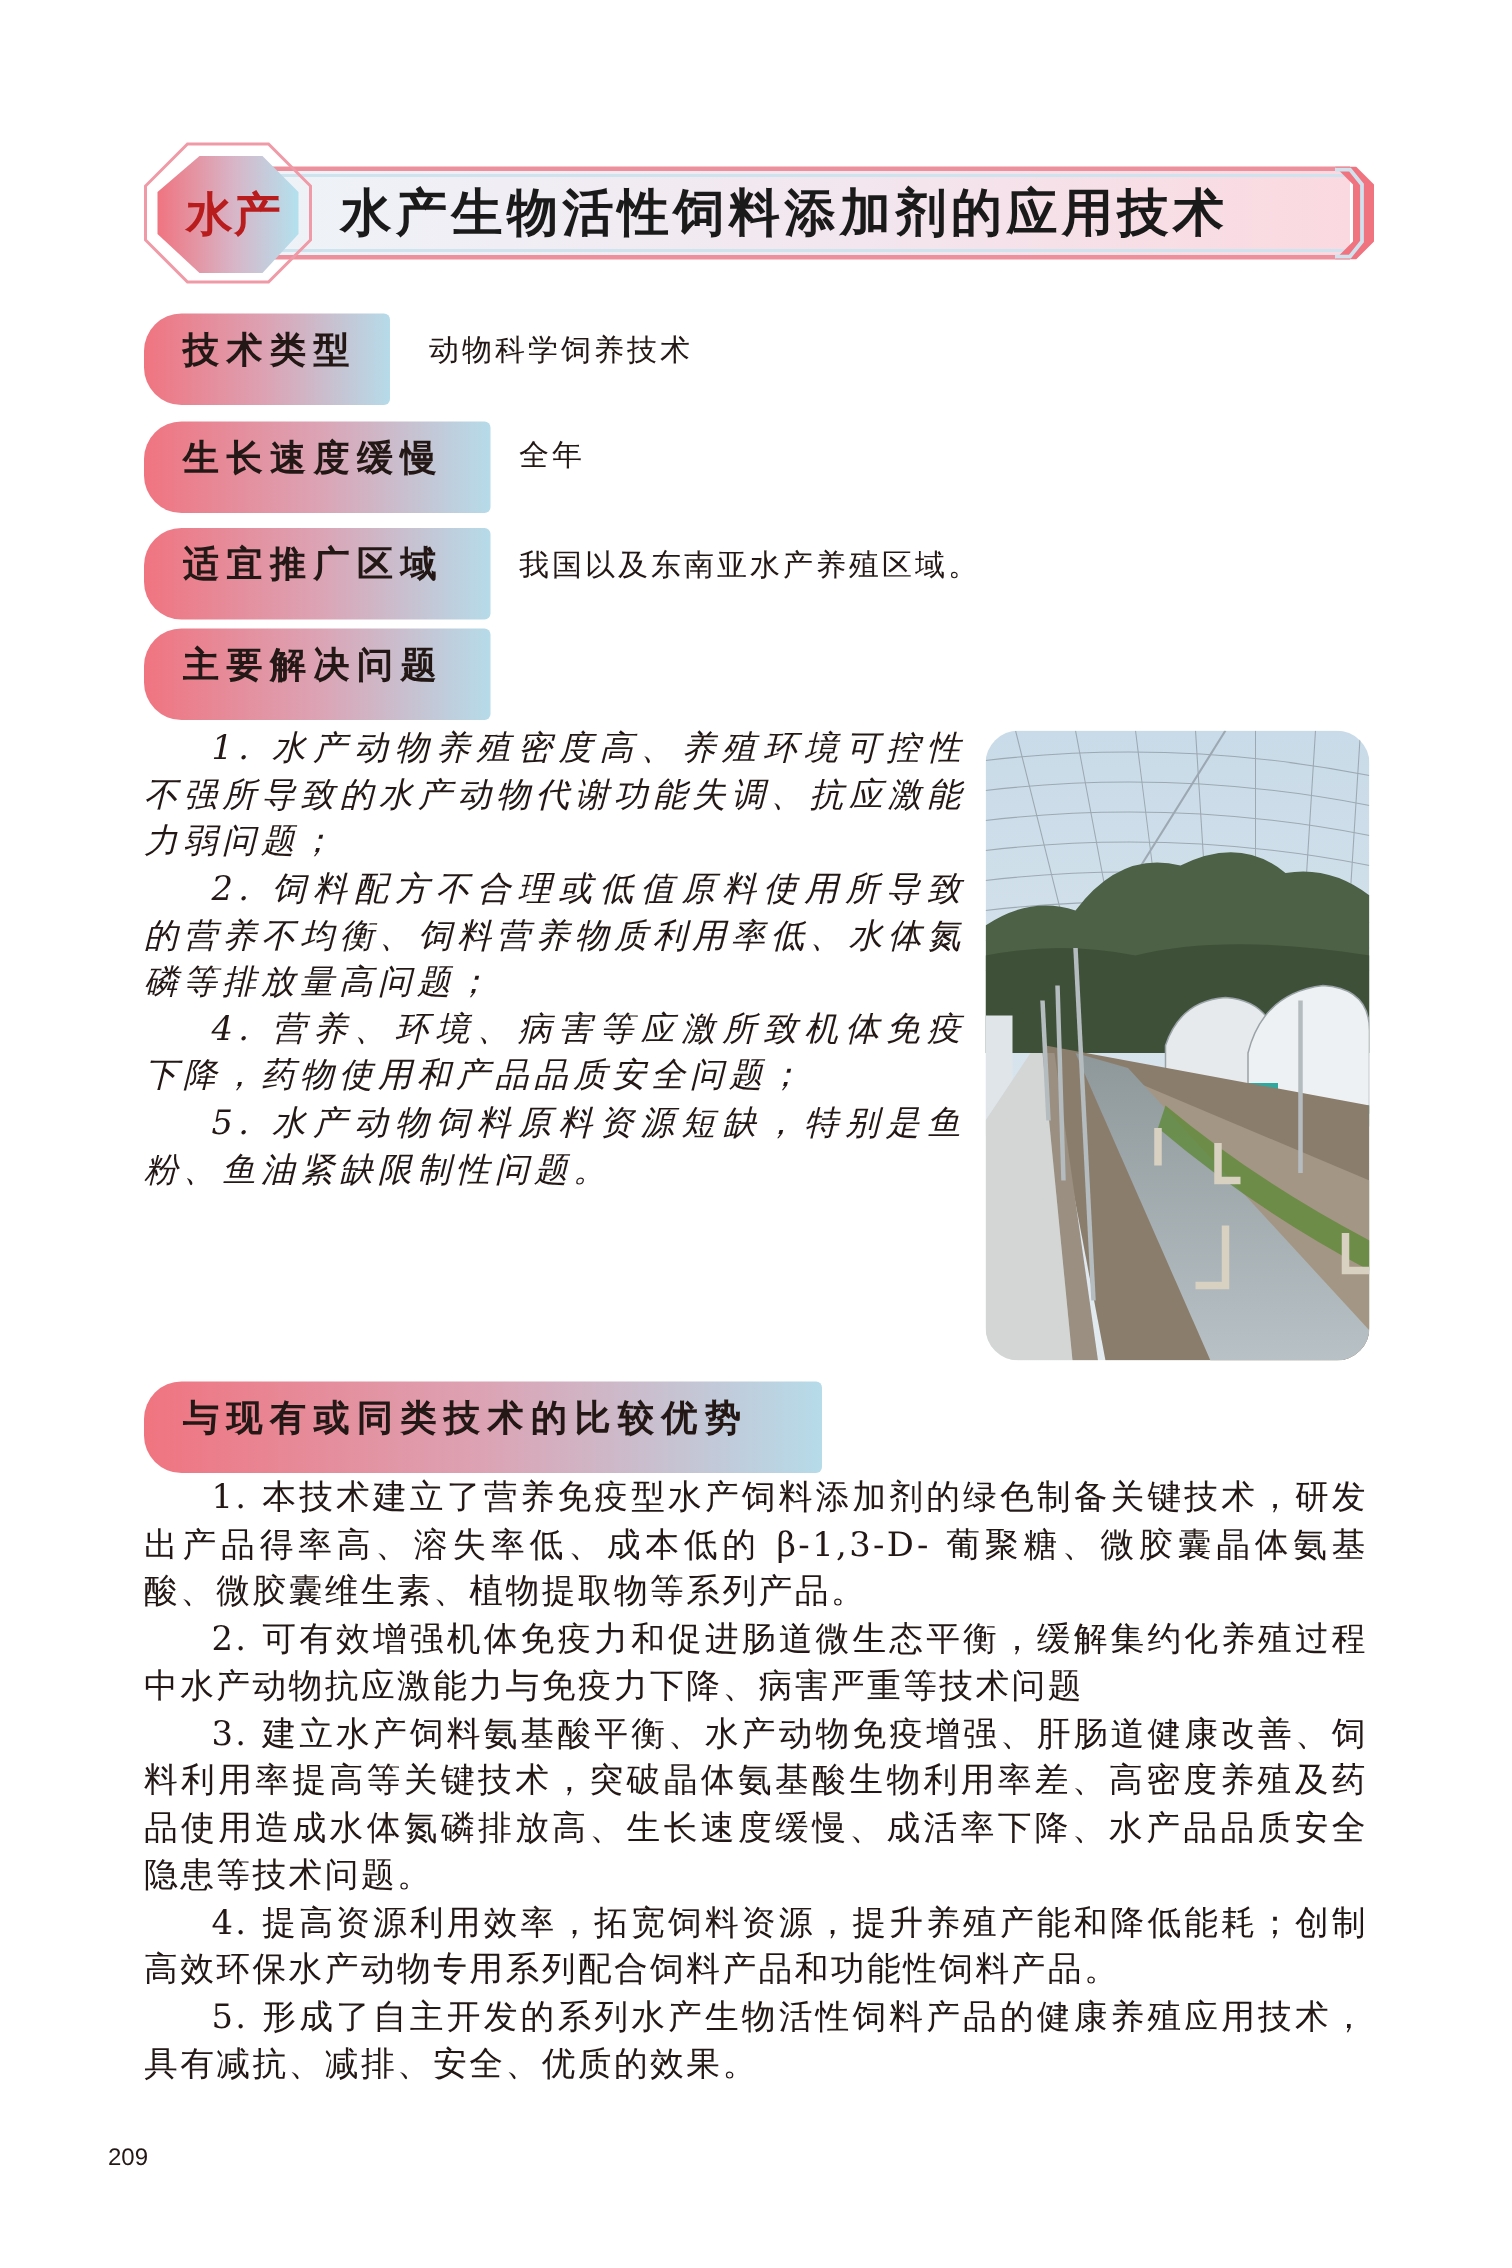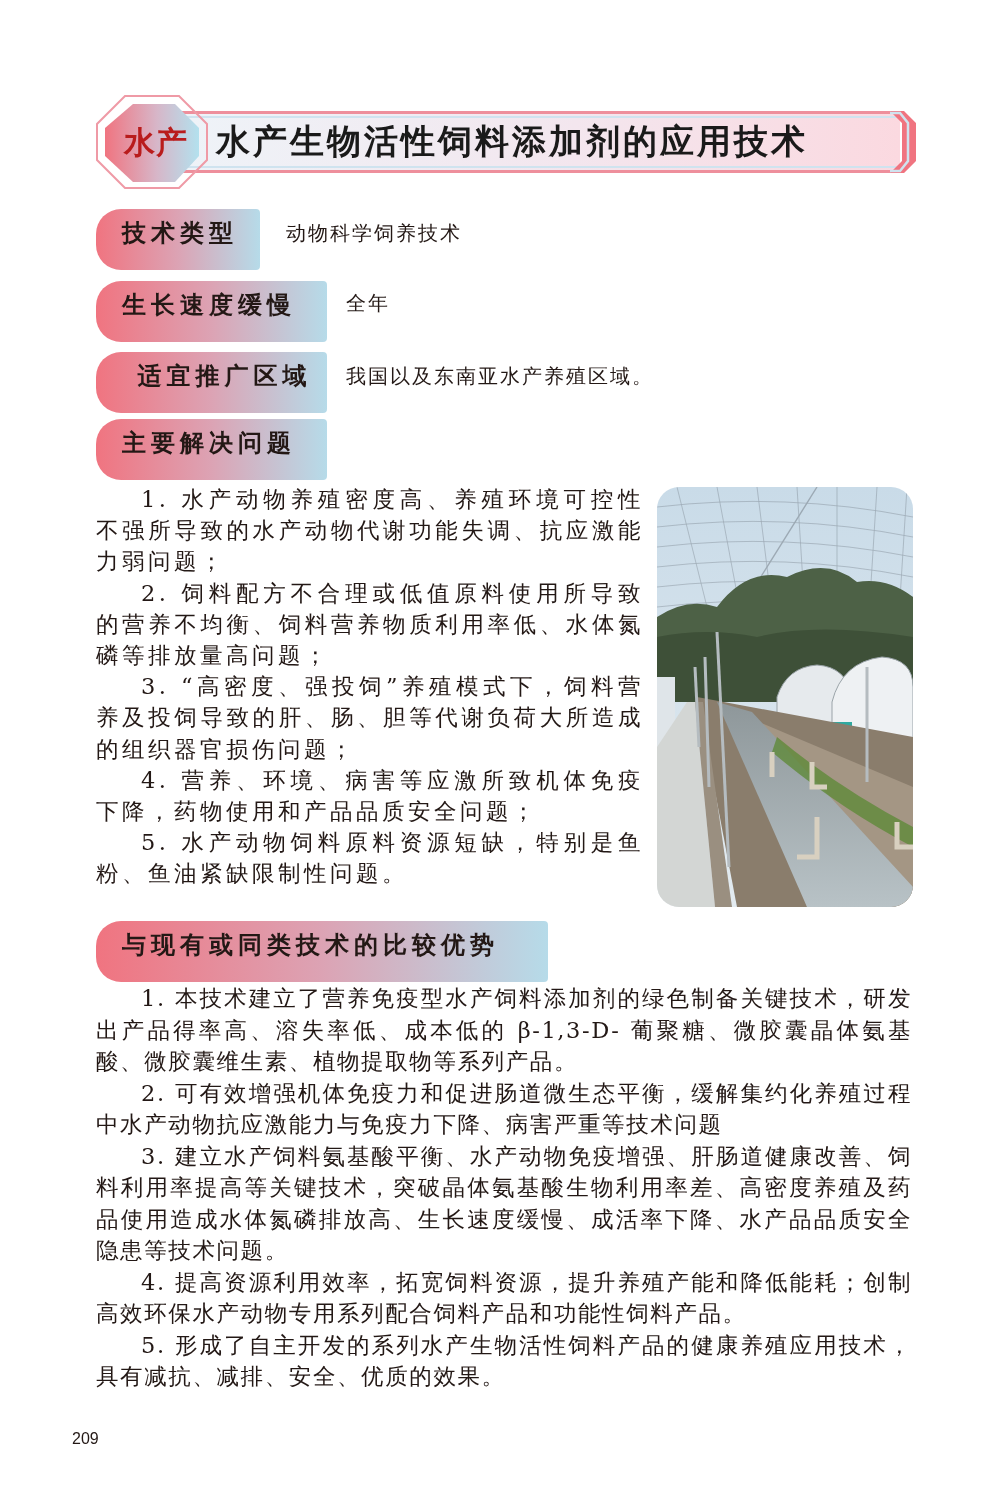--- a/index.html
+++ b/index.html
@@ -11,34 +11,34 @@
   .title-bar { position: absolute; left: 85px; top: 17px; width: 720px; height: 62px;
                background: linear-gradient(90deg, #eef3f8 0%, #f3e6ee 55%, #fbd9e0 100%);
                border-top: 3px solid #ee8f9c; border-bottom: 3px solid #ee8f9c; box-sizing: border-box; }
   .title-bar-inner { position:absolute; left:0; right:-6px; top:2px; bottom:2px;
                border-top: 2px solid #cfe3ef; border-bottom: 2px solid #cfe3ef; }
   .title-tip { position: absolute; left: 795px; top: 17px; width: 28px; height: 62px; }
   .title-hex { position: absolute; left: 0; top: 0; width: 118px; height: 96px; }
   .title-hex-label { position: absolute; left: 16px; top: 28px; width: 90px; text-align: center;
                font-family: "DejaVu Sans", sans-serif; font-weight: bold; font-size: 31px; color: #b91c1c;
                letter-spacing: 1px; }
-  .title-text { position: absolute; left: 121px; top: 25px; font-family: "DejaVu Sans", sans-serif;
+  .title-text { position: absolute; left: 132px; top: 25px; font-family: "DejaVu Sans", sans-serif;
                font-weight: bold; font-size: 34px; letter-spacing: 3px; color: #1a1a1a; white-space: nowrap; }
 
   
   .pill { position: absolute; left: 96px; height: 61px; border-radius: 25px 4px 4px 25px;
           background: linear-gradient(90deg, #f07480 0%, #dca3b4 50%, #b6dbe9 100%);
           font-family: "DejaVu Sans", sans-serif; font-weight: bold; font-size: 24px;
           color: #231815; line-height: 49px; padding-left: 26px; box-sizing: border-box;
           letter-spacing: 5px; white-space: nowrap; }
   .field-value { position: absolute; font-size: 20px; color: #231815; white-space: nowrap; letter-spacing: 2px; }
 
   
   .problems { position: absolute; left: 96px; top: 484px; width: 548px; font-size: 22.5px;
-              line-height: 31.2px; letter-spacing: 3.5px; text-align: justify; }
+              line-height: 31.2px; letter-spacing: 3.5px; text-align: justify; font-style: italic; }
   .problems p { margin: 0; text-indent: 2em; }
   .photo { position: absolute; left: 657px; top: 487px; width: 256px; height: 420px; border-radius: 22px;
            overflow: hidden; }
 
   
   .advantages { position: absolute; left: 96px; top: 983px; width: 816px; font-size: 22.5px;
                 line-height: 31.5px; letter-spacing: 1.6px; text-align: justify; }
   .advantages p { margin: 0; text-indent: 2em; }
 
   .page-number { position: absolute; left: 72px; top: 1430px; font-family: "Liberation Sans", sans-serif;
@@ -69,29 +69,28 @@
   <div class="title-hex-label">水产</div>
   <div class="title-text">水产生物活性饲料添加剂的应用技术</div>
 </div>
 
 <div class="pill" style="top:209px; width:164px;">技术类型</div>
 <div class="field-value" style="left:286px; top:220px;">动物科学饲养技术</div>
 
 <div class="pill" style="top:281px; width:231px;">生长速度缓慢</div>
 <div class="field-value" style="left:346px; top:290px;">全年</div>
 
-<div class="pill" style="top:352px; width:231px;text-align:center;">适宜推广区域</div>
+<div class="pill" style="top:352px; width:231px;">适宜推广区域</div>
 <div class="field-value" style="left:346px; top:363px;">我国以及东南亚水产养殖区域。</div>
 
 <div class="pill" style="top:419px; width:231px;">主要解决问题</div>
 
 <div class="problems">
   <p>1. 水产动物养殖密度高、养殖环境可控性不强所导致的水产动物代谢功能失调、抗应激能力弱问题；</p>
   <p>2. 饲料配方不合理或低值原料使用所导致的营养不均衡、饲料营养物质利用率低、水体氮磷等排放量高问题；</p>
-  <p>3. “高密度、强投饲”养殖模式下，饲料营养及投饲导致的肝、肠、胆等代谢负荷大所造成的组织器官损伤问题；</p>
   <p>4. 营养、环境、病害等应激所致机体免疫下降，药物使用和产品品质安全问题；</p>
   <p>5. 水产动物饲料原料资源短缺，特别是鱼粉、鱼油紧缺限制性问题。</p>
 </div>
 
 <div class="photo">
   <svg width="256" height="420" viewBox="0 0 256 420">
     <defs>
       <linearGradient id="sky" x1="0" y1="0" x2="0" y2="1">
         <stop offset="0" stop-color="#c9dbe8"></stop>
         <stop offset="1" stop-color="#e3ebf0"></stop>

